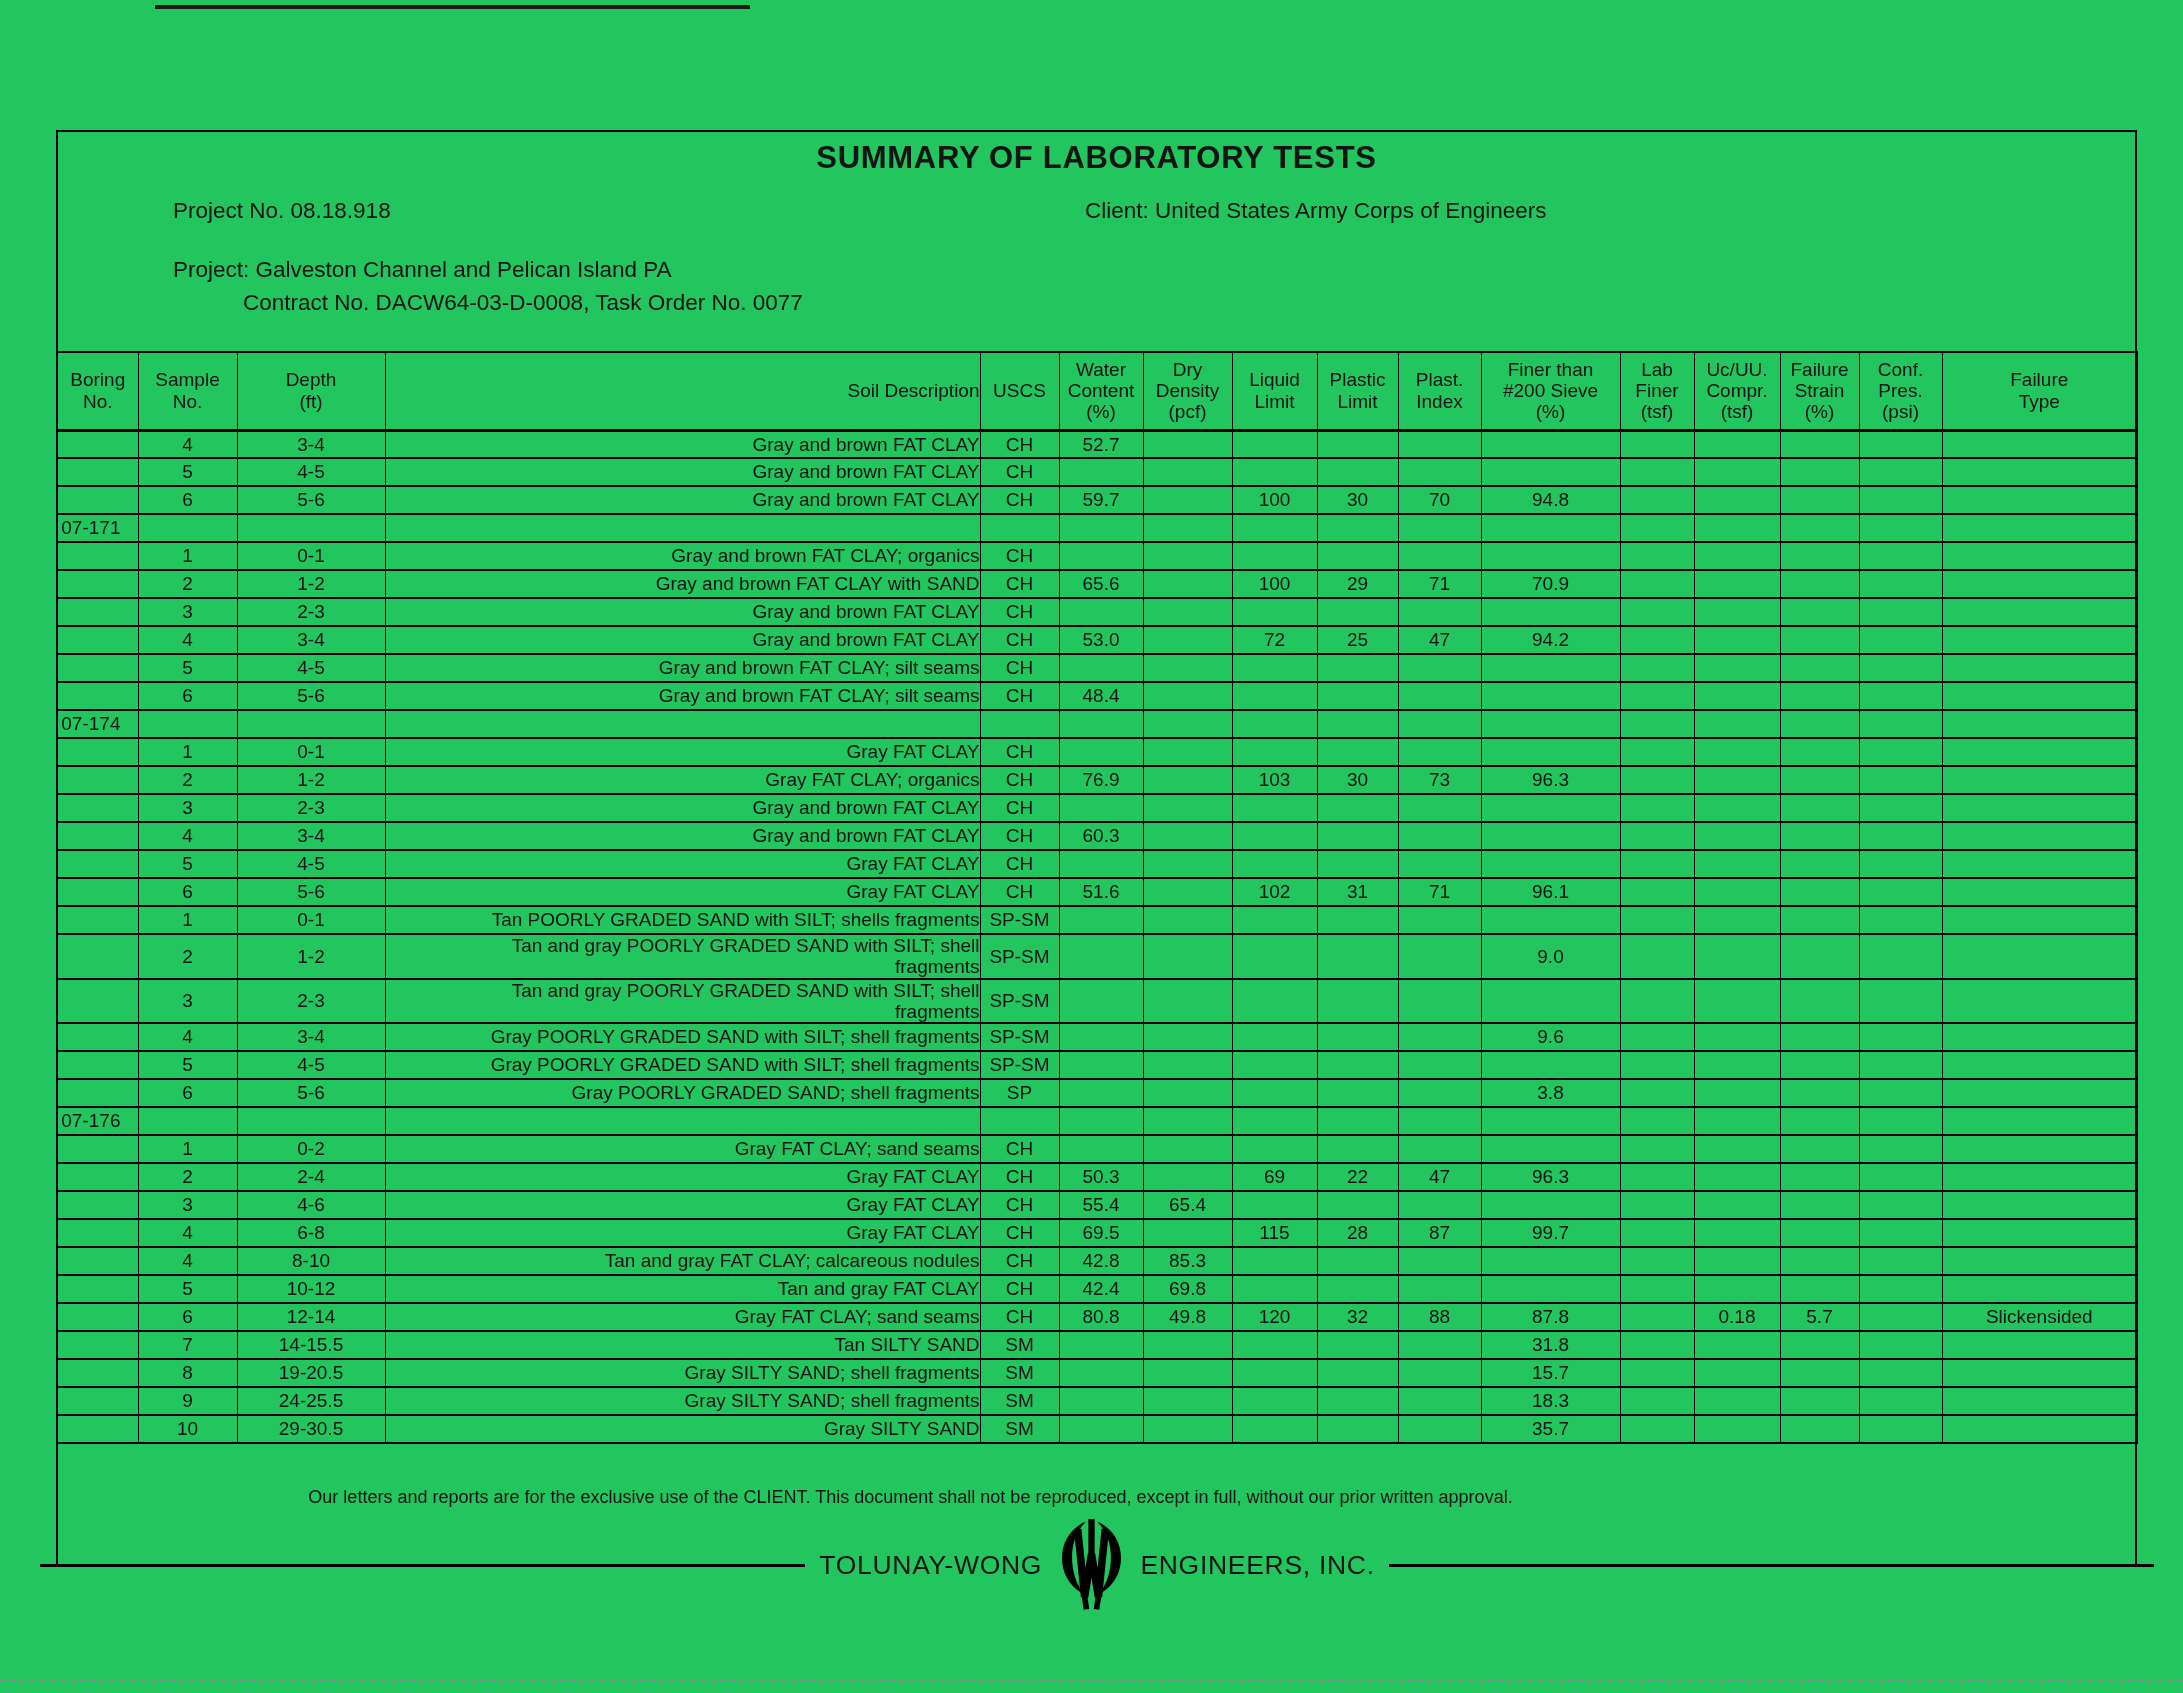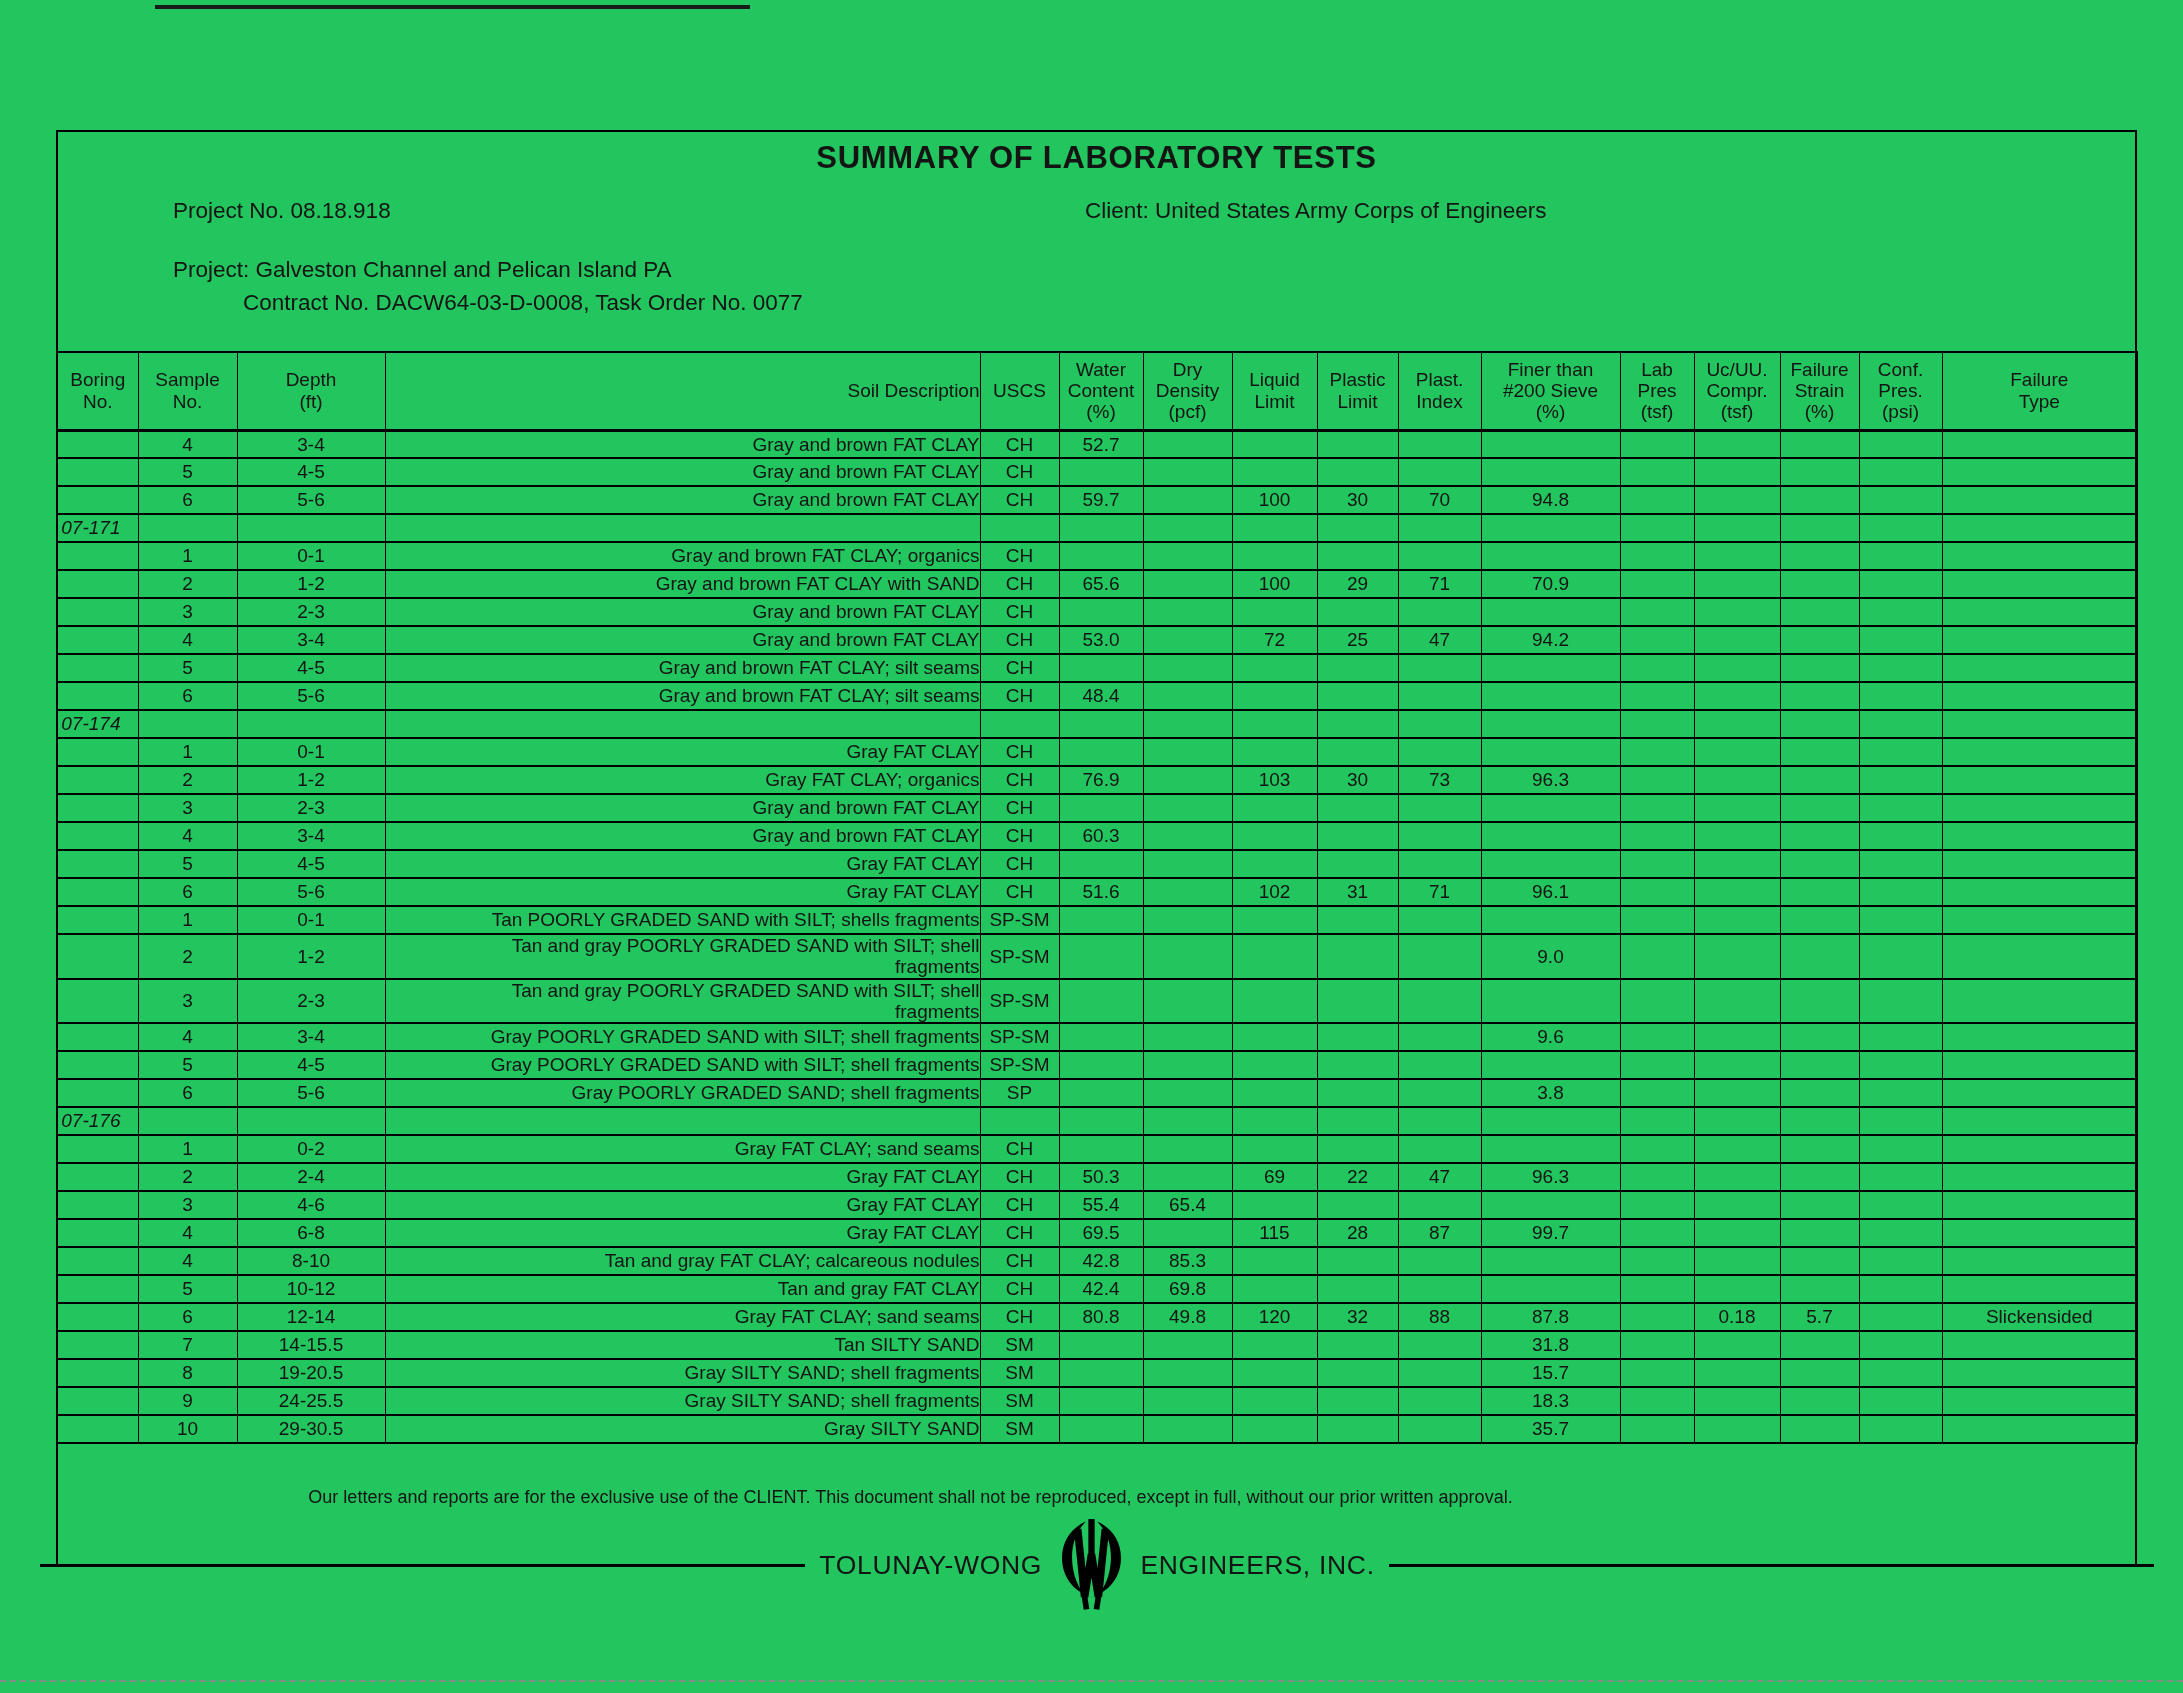--- a/index.html
+++ b/index.html
@@ -53,21 +53,21 @@
     height: 78px;
     font-weight: normal;
     text-align: center;
     white-space: pre-line;
     line-height: 1.12;
     border-bottom-width: 3.3px;
     border-top-width: 2.6px;
   }
   #lab-table td { height: 28px; text-align: center; line-height: 1.12; }
   #lab-table th.c3, #lab-table td.c3 { text-align: right; padding-left: 7px; white-space: pre-line; }
-  #lab-table td.c0 { text-align: left; padding-left: 3.3px; font-style: italic; }
+  #lab-table td.c0 { text-align: left; padding-left: 3.3px; }
   #lab-table { border: 2px solid #000; }
 
   #disclaimer {
     position: absolute; left: 56px; top: 1487px; width: 1709px;
     text-align: center; font-size: 18px;
   }
 
   #brand-strip {
     position: absolute; left: 40px; top: 1526px; width: 2114px; height: 79px;
     display: flex; align-items: center; overflow: visible;
@@ -135,21 +135,21 @@
           <th class="c7">Liquid
 Limit</th>
           <th class="c8">Plastic
 Limit</th>
           <th class="c9">Plast.
 Index</th>
           <th class="c10">Finer than
 #200 Sieve
 (%)</th>
           <th class="c11">Lab
-Pres
+Finer
 (tsf)</th>
           <th class="c12">Uc/UU.
 Compr.
 (tsf)</th>
           <th class="c13">Failure
 Strain
 (%)</th>
           <th class="c14">Conf.
 Pres.
 (psi)</th>

